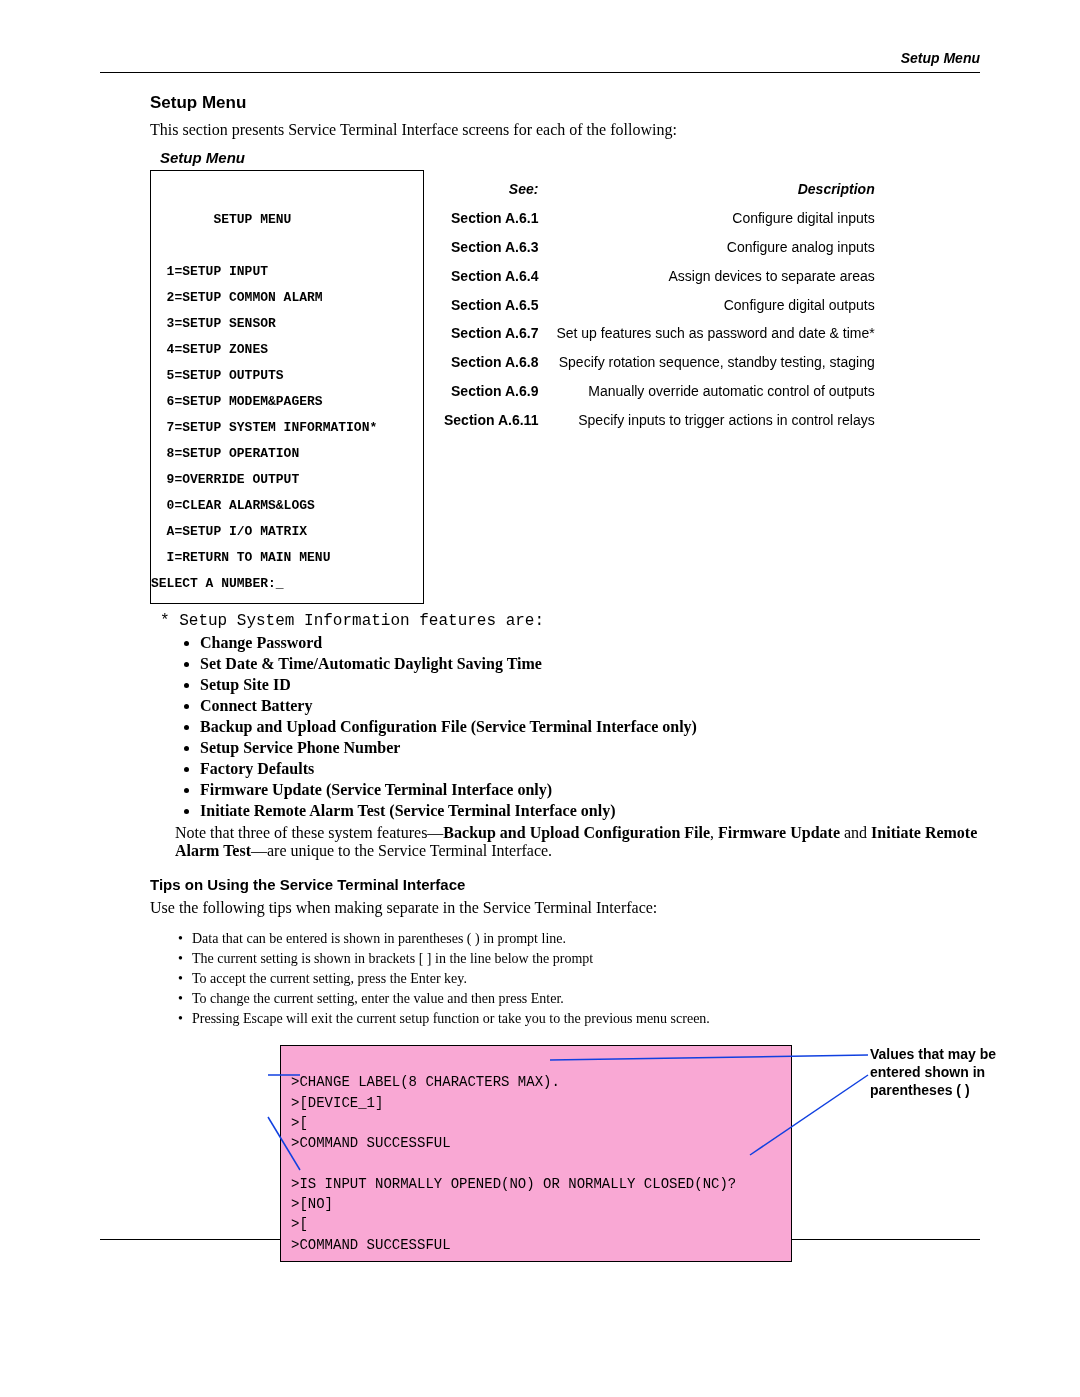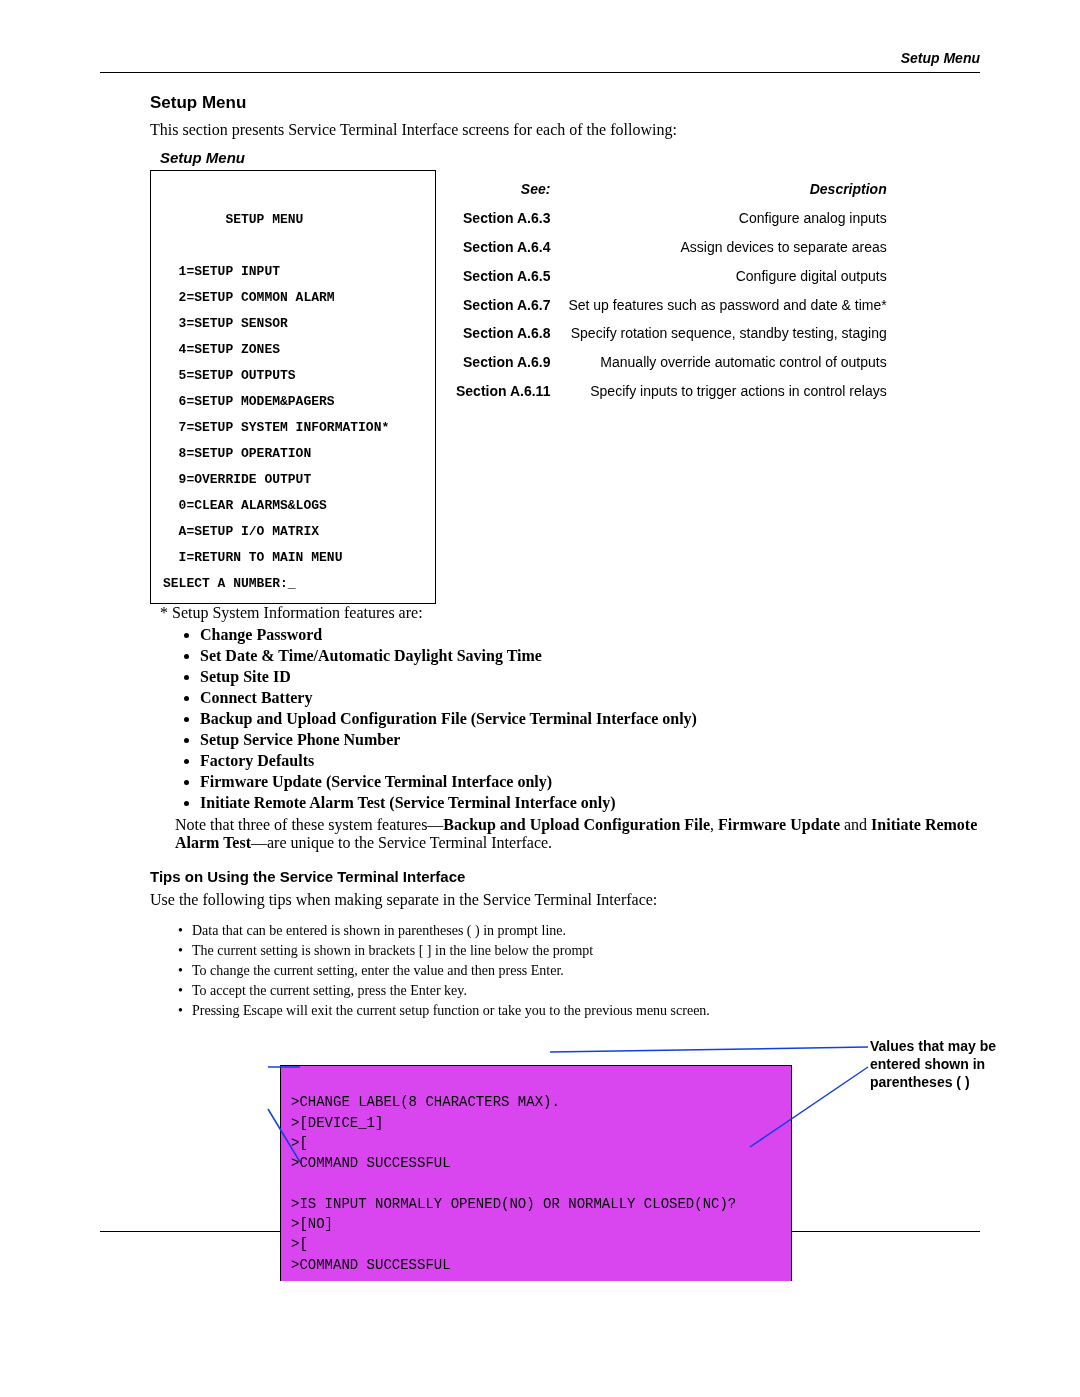--- a/index.html
+++ b/index.html
@@ -47,21 +47,21 @@
   }
   .menu-block {
     display: flex;
     align-items: flex-start;
   }
   .terminal-box {
     border: 1.5px solid #000;
     font-family: "Courier New", Courier, monospace;
     font-weight: bold;
     font-size: 13px;
-    padding: 10px 12px 6px 12px;
+    padding: 10px 12px 6px 0;
     line-height: 2.0;
     white-space: pre;
     min-width: 260px;
   }
   .menu-table {
     font-family: Arial, Helvetica, sans-serif;
     font-size: 14px;
     margin-left: 10px;
     margin-top: 4px;
   }
@@ -72,21 +72,23 @@
   .menu-table td {
     padding: 5.4px 8px;
     vertical-align: top;
     text-align: right;
   }
   .menu-table td.sec {
     font-weight: bold;
     white-space: nowrap;
   }
   .footnote {
-    font-size: 16px;
+    margin-top: 8px;
+    font-size: 16px;
+    font-family: Liberation Mono, monospace;
   }
   .features {
     margin: 4px 0 4px 50px;
     padding: 0;
     list-style: disc;
   }
   .features li {
     font-weight: bold;
     font-size: 16px;
     margin: 3px 0;
@@ -126,22 +128,21 @@
     position: absolute;
     left: 130px;
     top: 0;
     border: 1.5px solid #000;
     font-family: "Courier New", Courier, monospace;
     font-size: 14px;
     padding: 6px 10px;
     line-height: 1.45;
     white-space: pre;
     width: 490px;
-    background: #d946ef;
-    margin-top: 28px;
+    background: #f9a8d4;
   }
   .callout-left {
     position: absolute;
     left: 0;
     top: 18px;
     width: 120px;
     font-family: Arial, Helvetica, sans-serif;
     font-weight: bold;
     font-size: 14px;
     text-align: right;
@@ -201,20 +202,24 @@
 <span>  A=SETUP I/O MATRIX</span>
 <span>  I=RETURN TO MAIN MENU</span>
 <span>SELECT A NUMBER:_</span></div>
 
       <table class="menu-table">
         <tbody>
             <tr>
           <td class="hdr">See:</td>
           <td class="hdr">Description</td>
         </tr>
+        <tr>
+              <td class="sec">Section A.6.1</td>
+              <td>Configure digital inputs</td>
+            </tr>
         <tr>
               <td class="sec">Section A.6.3</td>
               <td>Configure analog inputs</td>
             </tr>
         <tr>
               <td class="sec">Section A.6.4</td>
               <td>Assign devices to separate areas</td>
             </tr>
         <tr>
               <td class="sec">Section A.6.5</td>
@@ -254,22 +259,22 @@
     </ul>
     <div class="note-para">
       <span>Note that three of these system features—</span><b>Backup and Upload Configuration File</b><span>, </span><b>Firmware Update</b><span> and </span><b>Initiate Remote Alarm Test</b><span>—are unique to the Service Terminal Interface.</span>
     </div>
 
     <div class="tips-h">Tips on Using the Service Terminal Interface</div>
     <div class="tips-intro">Use the following tips when making separate in the Service Terminal Interface:</div>
     <ul class="tips-list">
       <li>Data that can be entered is shown in parentheses ( ) in prompt line.</li>
       <li>The current setting is shown in brackets [ ] in the line below the prompt</li>
+      <li class="tips-sub">To accept the current setting, press the Enter key.</li>
       <li class="tips-sub">To change the current setting, enter the value and then press Enter.</li>
-      <li class="tips-sub">To accept the current setting, press the Enter key.</li>
       <li>Pressing Escape will exit the current setup function or take you to the previous menu screen.</li>
     </ul>
 
     <div class="example-wrap">
       <div class="ex-box">
 <span>&gt;CHANGE LABEL(8 CHARACTERS MAX).</span>
 <span>&gt;[DEVICE_1]</span>
 <span>&gt;[</span>
 <span>&gt;COMMAND SUCCESSFUL</span>
 <span></span>

